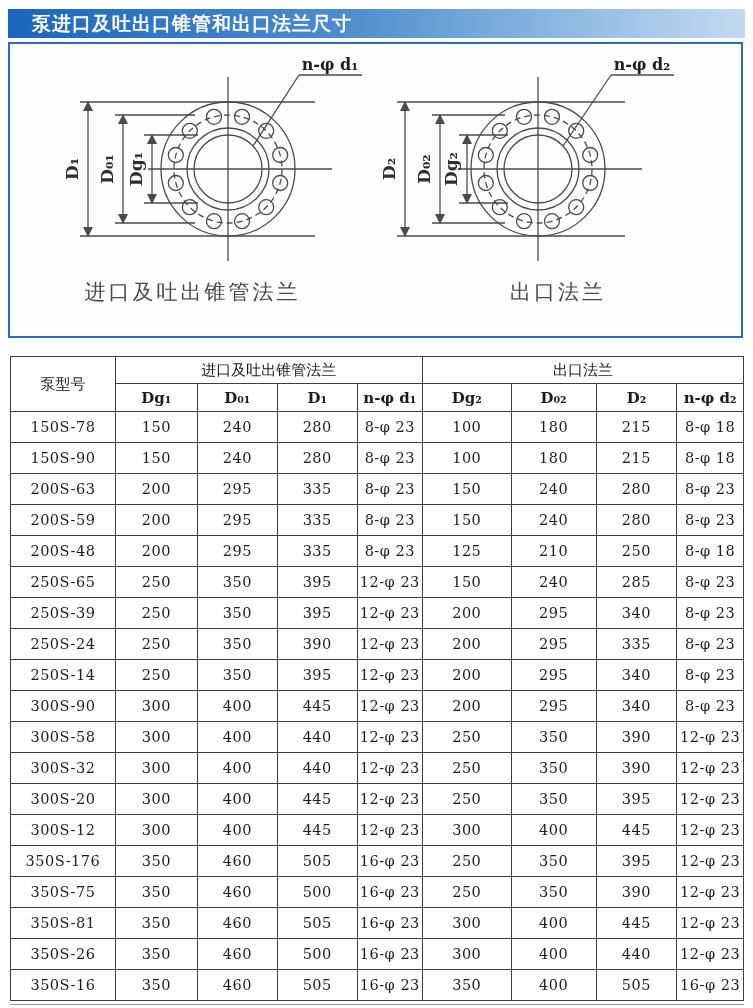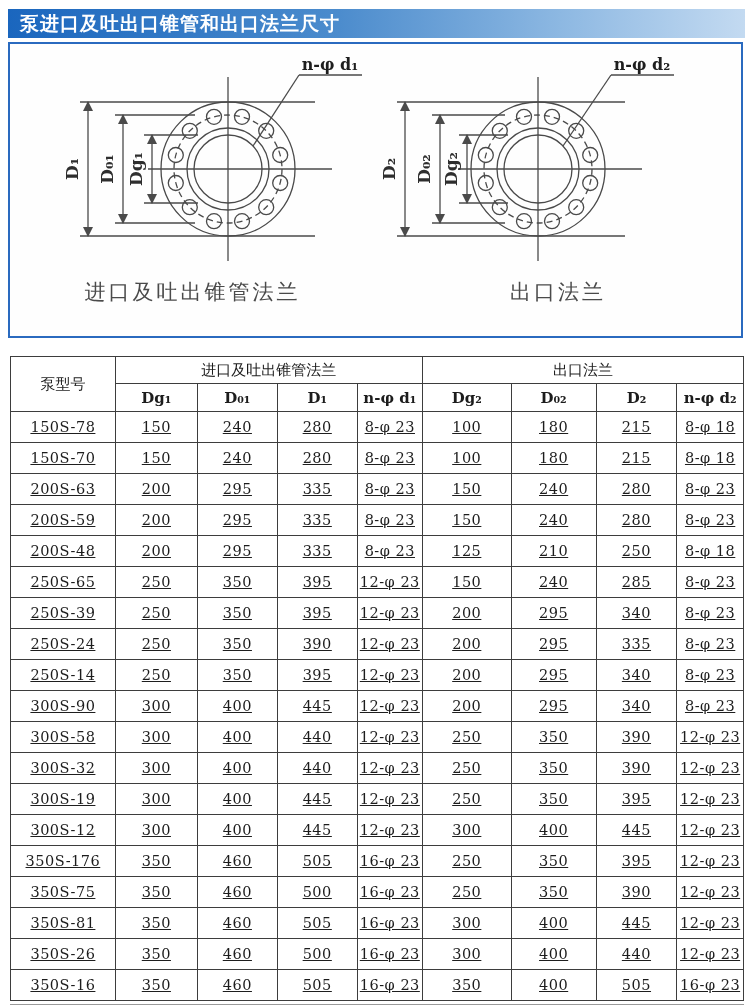--- a/index.html
+++ b/index.html
@@ -3,21 +3,21 @@
 <meta charset="utf-8">
 <style>
   html,body{margin:0;padding:0;background:#ffffff;}
   body{width:753px;height:1008px;position:relative;overflow:hidden;
        font-family:"DejaVu Serif","Liberation Serif",serif;color:#1e1e1e;}
 
   
   .titlebar{position:absolute;left:8px;top:9px;width:737px;height:29px;
     background:linear-gradient(90deg,#1a66be 0%,#4c8ccd 45%,#8db8e2 75%,#c3daf1 100%);
     color:#ffffff;font-size:19px;font-weight:bold;line-height:29px;
-    padding-left:12px;box-sizing:border-box;letter-spacing:1px;}
+    padding-left:24px;box-sizing:border-box;letter-spacing:1px;}
 
   
   .diagram-box{position:absolute;left:8px;top:42px;width:735px;height:296px;
     border:2px solid #2a6abf;box-sizing:border-box;background:#fefefe;}
   .diagram-box svg{position:absolute;left:0;top:0;}
   .caption{position:absolute;top:234px;font-size:21px;color:#4a4a4a;
     letter-spacing:3px;text-align:center;}
   .caption.left{left:0;width:365px;}
   .caption.right{left:365px;width:366px;}
   .draw{stroke:#4a4a4a;fill:none;stroke-width:1.3;}
@@ -28,21 +28,21 @@
     font-family:"DejaVu Serif","Liberation Serif",serif;}
 
   
   .dim-table{position:absolute;left:10px;top:356px;width:734px;
     border-collapse:collapse;table-layout:fixed;
     font-family:"DejaVu Serif","Liberation Serif",serif;}
   .dim-table th,.dim-table td{border:1px solid #3d3d3d;text-align:center;
     vertical-align:middle;padding:0;font-size:14.5px;color:#1c1c1c;}
   .dim-table thead tr.group-row{height:27px;}
   .dim-table thead tr.sub-row{height:28px;}
-  .dim-table tbody tr{height:31px;text-decoration:underline;}
+  .dim-table tbody tr{height:31px;}
   th.group-th,th.model-th{font-weight:normal;font-size:15px;
     font-family:"Liberation Sans","DejaVu Sans",sans-serif;}
   th.sub-th{font-weight:bold;font-size:15px;}
   .dim-table td{letter-spacing:0.5px;}
 
   .bottom-hint{position:absolute;left:10px;top:1004px;width:734px;height:0;
     border-top:1px solid #9a9a9a;}
 </style>
 </head>
 <body>
@@ -194,21 +194,21 @@
         <td>150</td>
         <td>240</td>
         <td>280</td>
         <td>8-φ 23</td>
         <td>100</td>
         <td>180</td>
         <td>215</td>
         <td>8-φ 18</td>
       </tr>
       <tr>
-        <td>150S-70</td>
+        <td>150S-90</td>
         <td>150</td>
         <td>240</td>
         <td>280</td>
         <td>8-φ 23</td>
         <td>100</td>
         <td>180</td>
         <td>215</td>
         <td>8-φ 18</td>
       </tr>
       <tr>
@@ -315,21 +315,21 @@
         <td>300</td>
         <td>400</td>
         <td>440</td>
         <td>12-φ 23</td>
         <td>250</td>
         <td>350</td>
         <td>390</td>
         <td>12-φ 23</td>
       </tr>
       <tr>
-        <td>300S-19</td>
+        <td>300S-20</td>
         <td>300</td>
         <td>400</td>
         <td>445</td>
         <td>12-φ 23</td>
         <td>250</td>
         <td>350</td>
         <td>395</td>
         <td>12-φ 23</td>
       </tr>
       <tr>

